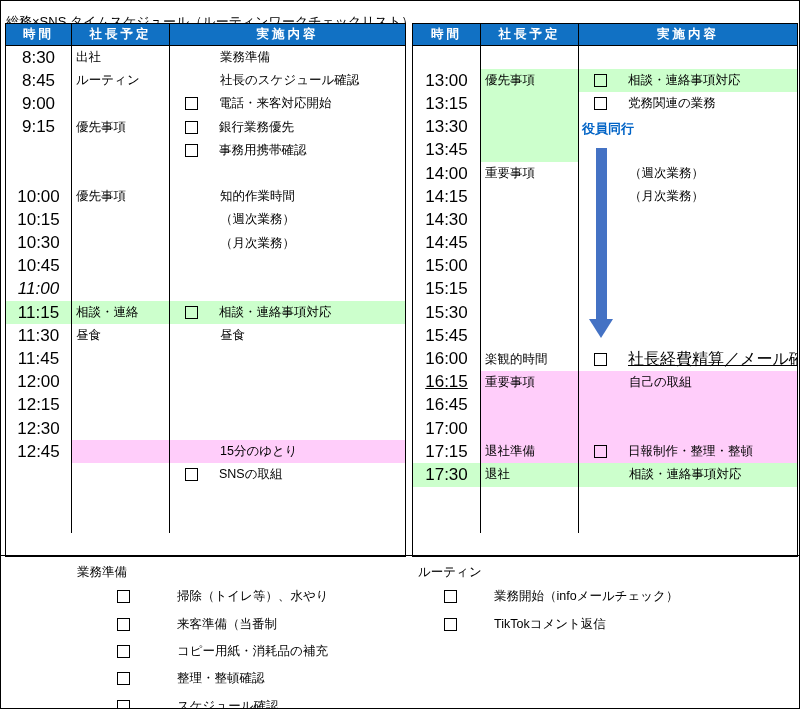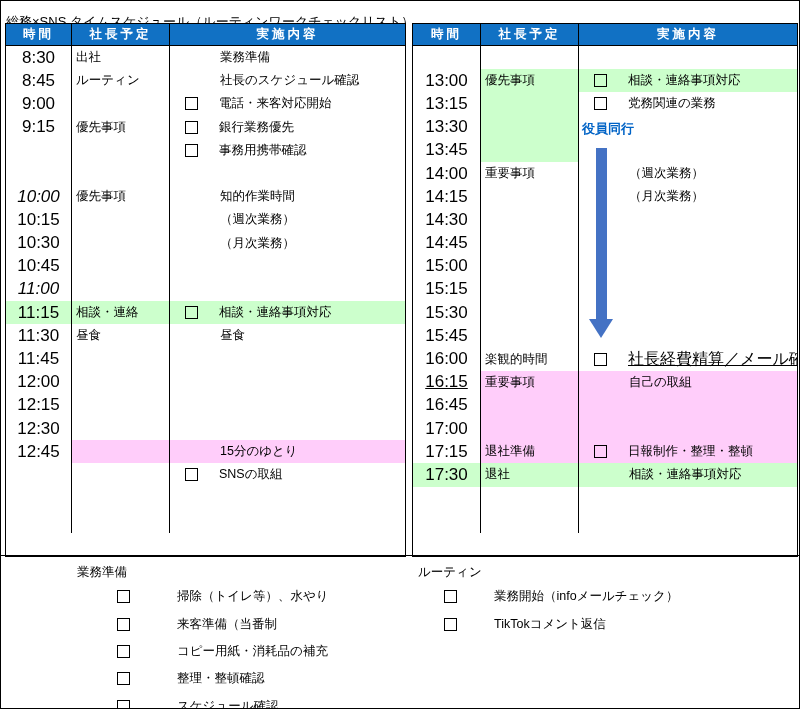--- a/index.html
+++ b/index.html
@@ -93,21 +93,21 @@
           <span class="cb"></span>
           <span class="xt">事務用携帯確認</span>
         </div>
       </div>
       <div class="row">
         <div class="ct" style="width: 66px;"></div>
         <div class="cp"></div>
         <div class="cx"></div>
       </div>
       <div class="row">
-        <div class="ct" style="width: 66px; font-style: italic;">10:00</div>
+        <div class="ct" style="width: 66px;">10:00</div>
         <div class="cp">優先事項</div>
         <div class="cx">
           <span class="xt noc">知的作業時間</span>
         </div>
       </div>
       <div class="row">
         <div class="ct" style="width: 66px;">10:15</div>
         <div class="cp"></div>
         <div class="cx">
           <span class="xt noc">（週次業務）</span>

